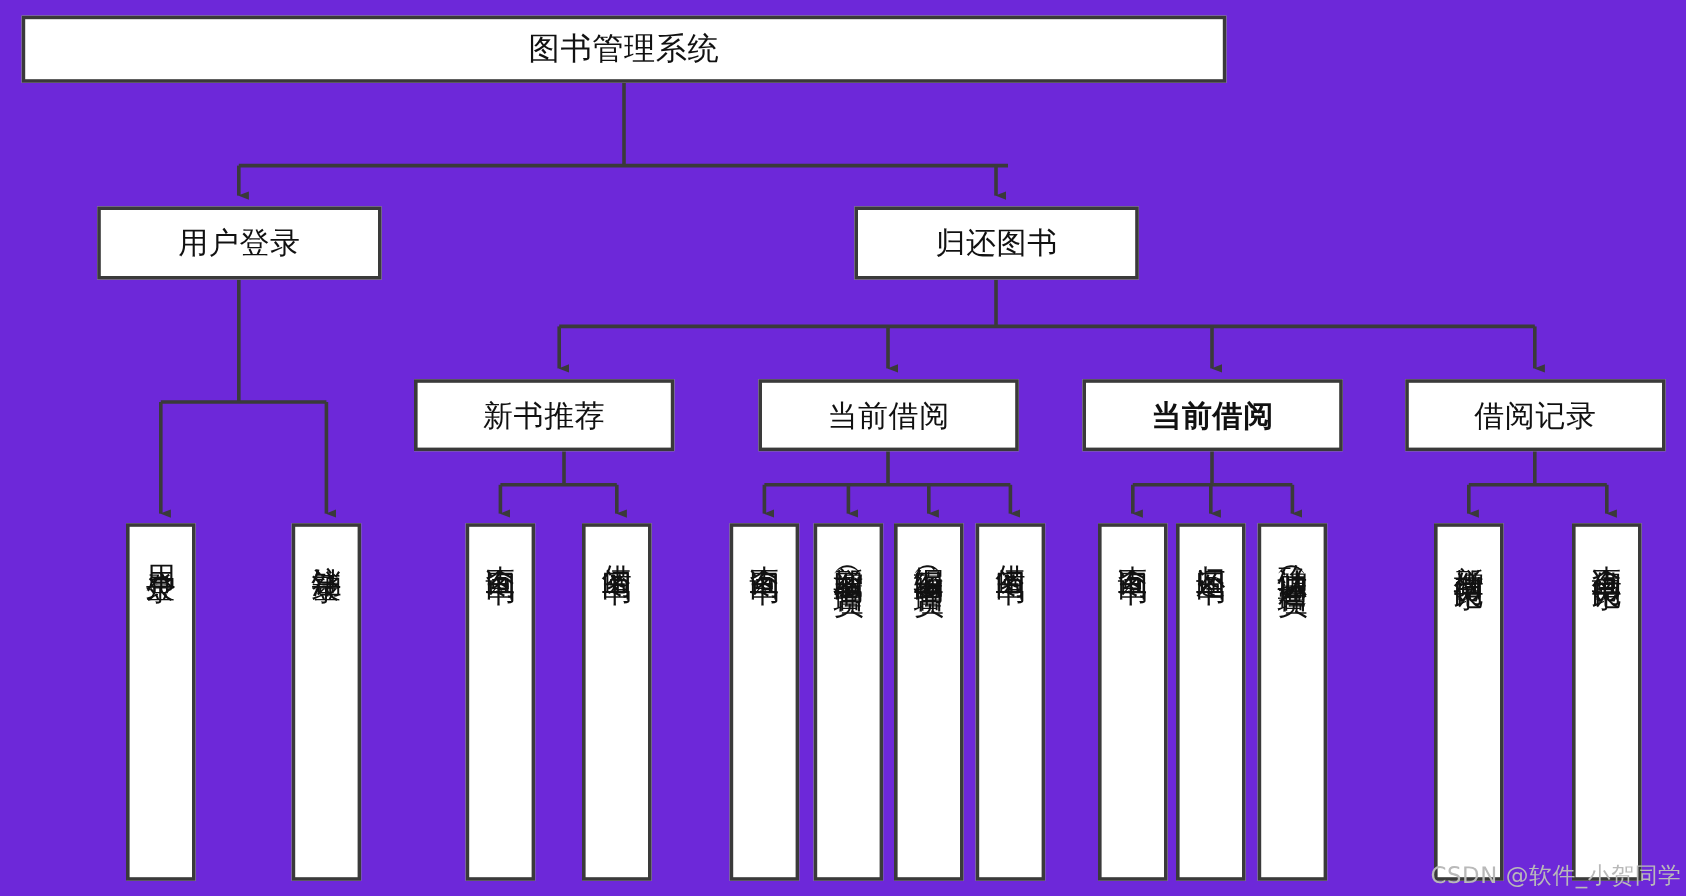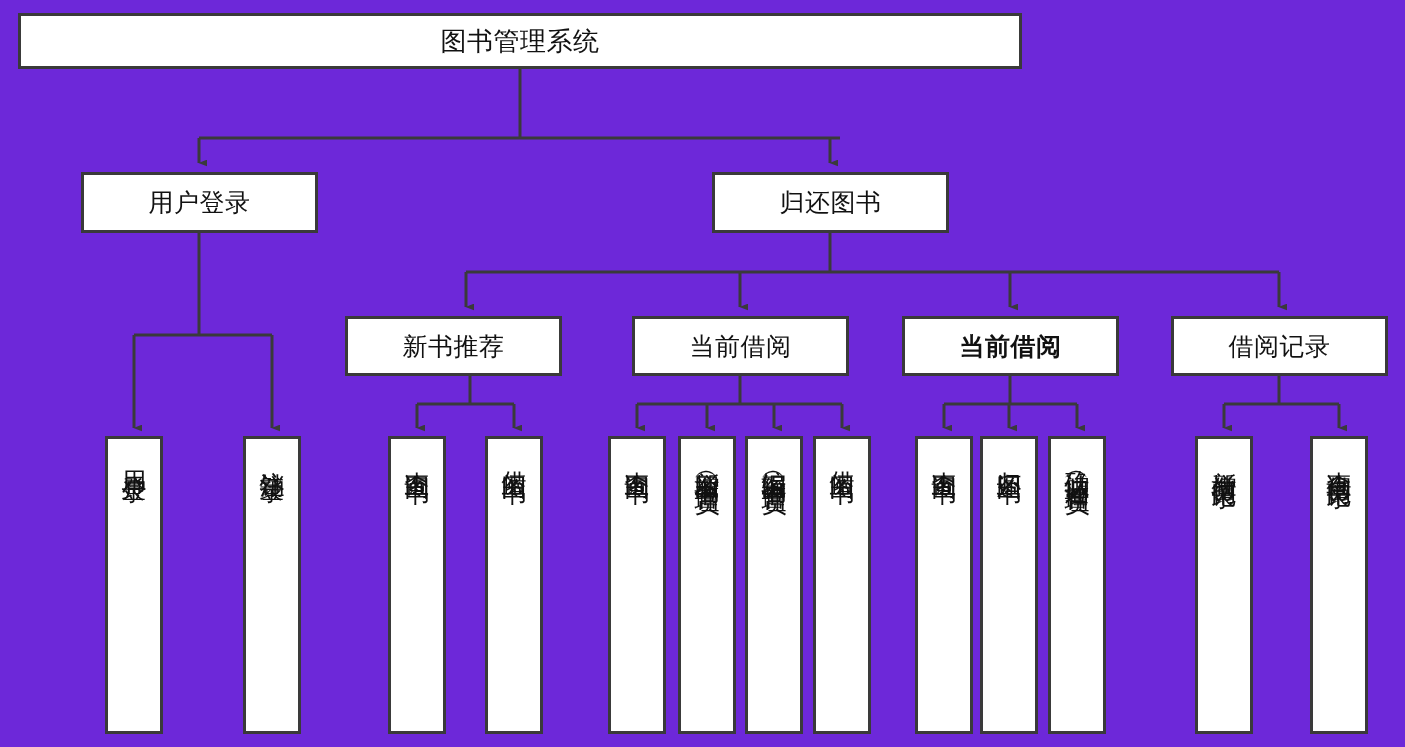--- a/index.html
+++ b/index.html
@@ -192,14 +192,15 @@
     <span class="label">确认归还（管理员）</span>
   </div>
 
   <div class="node vert" style="left:1195px; top:436px; width:58px; height:298px;">
     <span class="label">新增借阅记录</span>
   </div>
   <div class="node vert" style="left:1310px; top:436px; width:58px; height:298px;">
     <span class="label">查询借阅记录</span>
   </div>
 
+  <div class="watermark" style="left:1192px; top:717px;">CSDN @软件_小贺同学</div>
 
 </div>
 
 </body></html>

